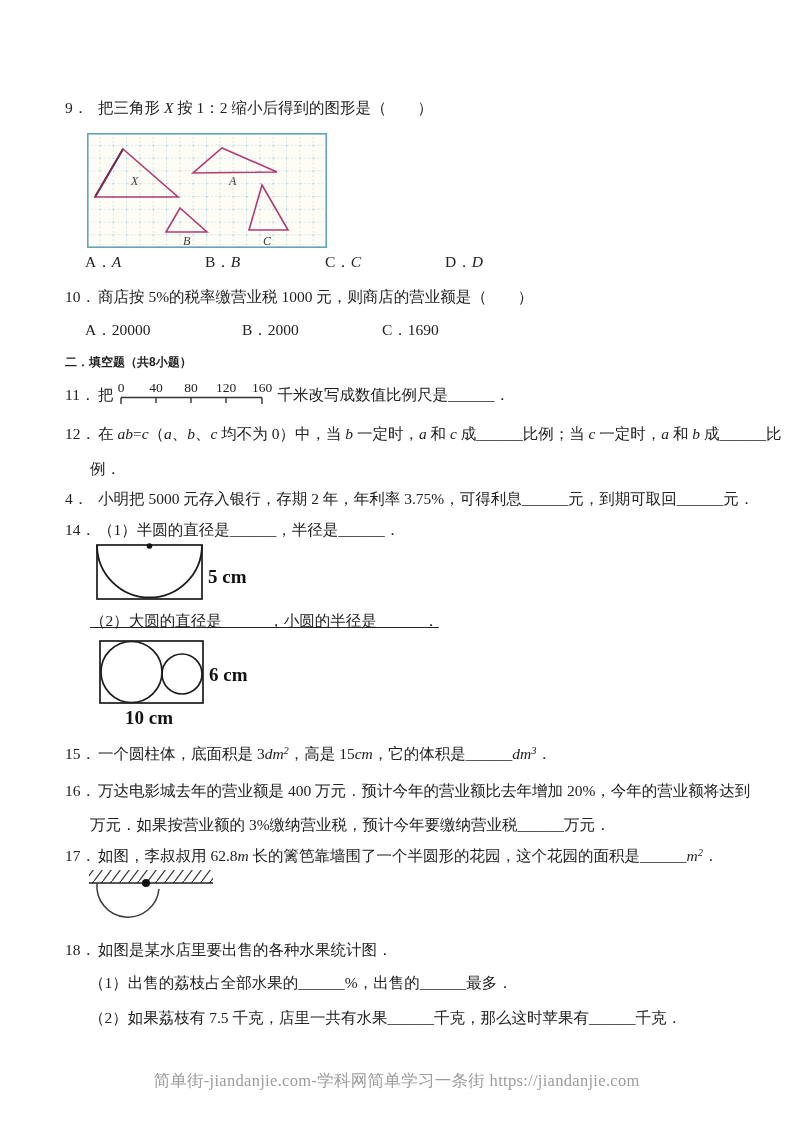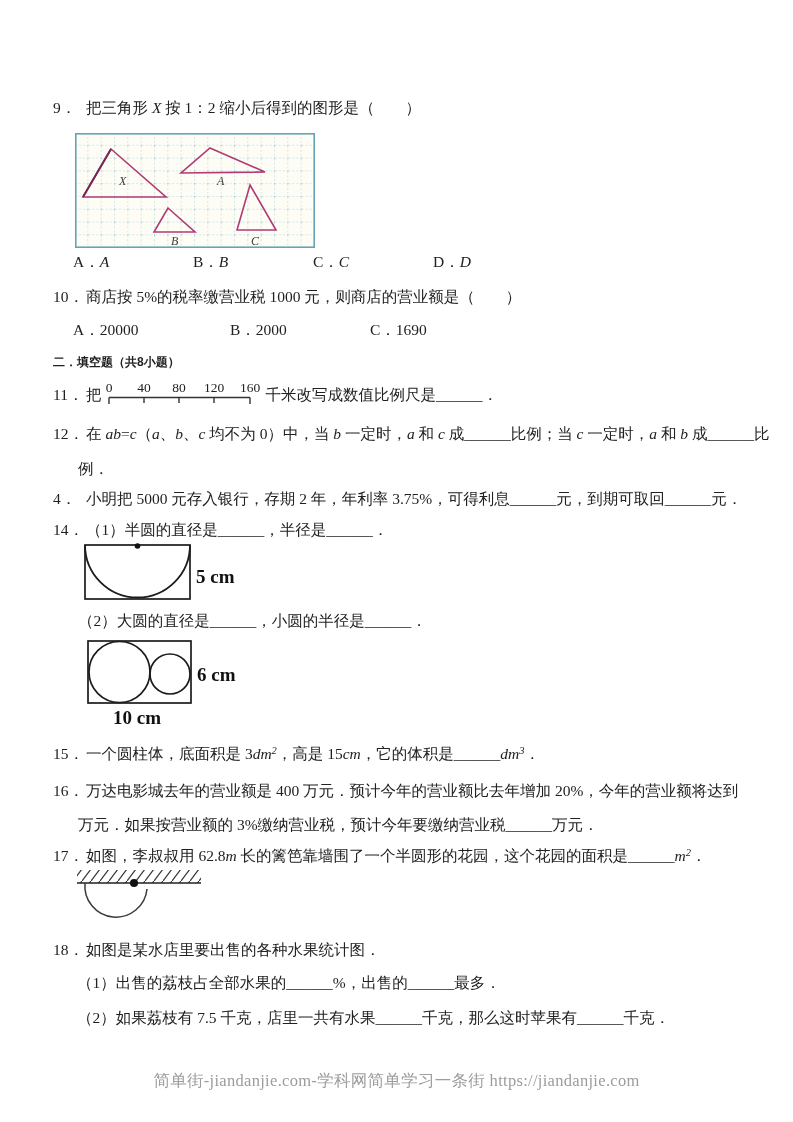--- a/index.html
+++ b/index.html
@@ -1,21 +1,21 @@
 <!DOCTYPE html>
 <html><head>
 <meta charset="utf-8">
 <style>
   * { margin:0; padding:0; box-sizing:border-box; }
   html, body { width:793px; }
   body {
     height:1122px; background:#ffffff; position:relative; overflow:hidden;
     font-family:"Liberation Serif","DejaVu Serif",serif; color:#212121;
   }
-  .content { position:absolute; top:96px; left:53px; width:695px; }
+  .content { position:absolute; top:96px; left:65px; width:695px; }
   .line { font-size:15.5px; line-height:23px; white-space:nowrap; }
   .qnum { display:inline-block; min-width:33px; }
   .var { font-style:italic; }
   .sup { font-size:10.5px; position:relative; top:-5px; }
   .indent { margin-left:25px; }
   .indent24 { margin-left:24px; }
 
   .sec-title { font-family:"Liberation Sans","DejaVu Sans",sans-serif; font-weight:700; font-size:12px; line-height:23px; margin-top:10px; }
 
   .grid-fig { display:block; margin:14px 0 0 22px; }
@@ -33,21 +33,21 @@
   .scalebar text { font-family:"Liberation Serif",serif; font-size:13.5px; fill:#222; }
 
   .fig { display:block; }
   .fig1 { margin:2px 0 0 31px; }
   .fig2 { margin:8px 0 0 34px; }
   .fig17 { margin:0 0 0 20px; }
   .dimlabel { font-family:"Liberation Serif",serif; font-size:19px; font-weight:700; fill:#111; }
 
   .mt6{margin-top:6px;} .mt7{margin-top:7px;} .mt8{margin-top:8px;} .mt9{margin-top:9px;}
   .mt10{margin-top:10px;} .mt11{margin-top:11px;} .mt12{margin-top:12px;} .mt14{margin-top:14px;}
-  .mt4{margin-top:4px;}
+  .mt4{margin-top:4px;text-decoration:underline;}
 
   .footer {
     position:absolute; top:1070px; left:0; width:793px; text-align:center;
     font-family:Liberation Serif, serif; font-size:16.5px;
     color:#9c9c9c; letter-spacing:0.3px;
   }
 </style>
 </head>
 <body>
 

